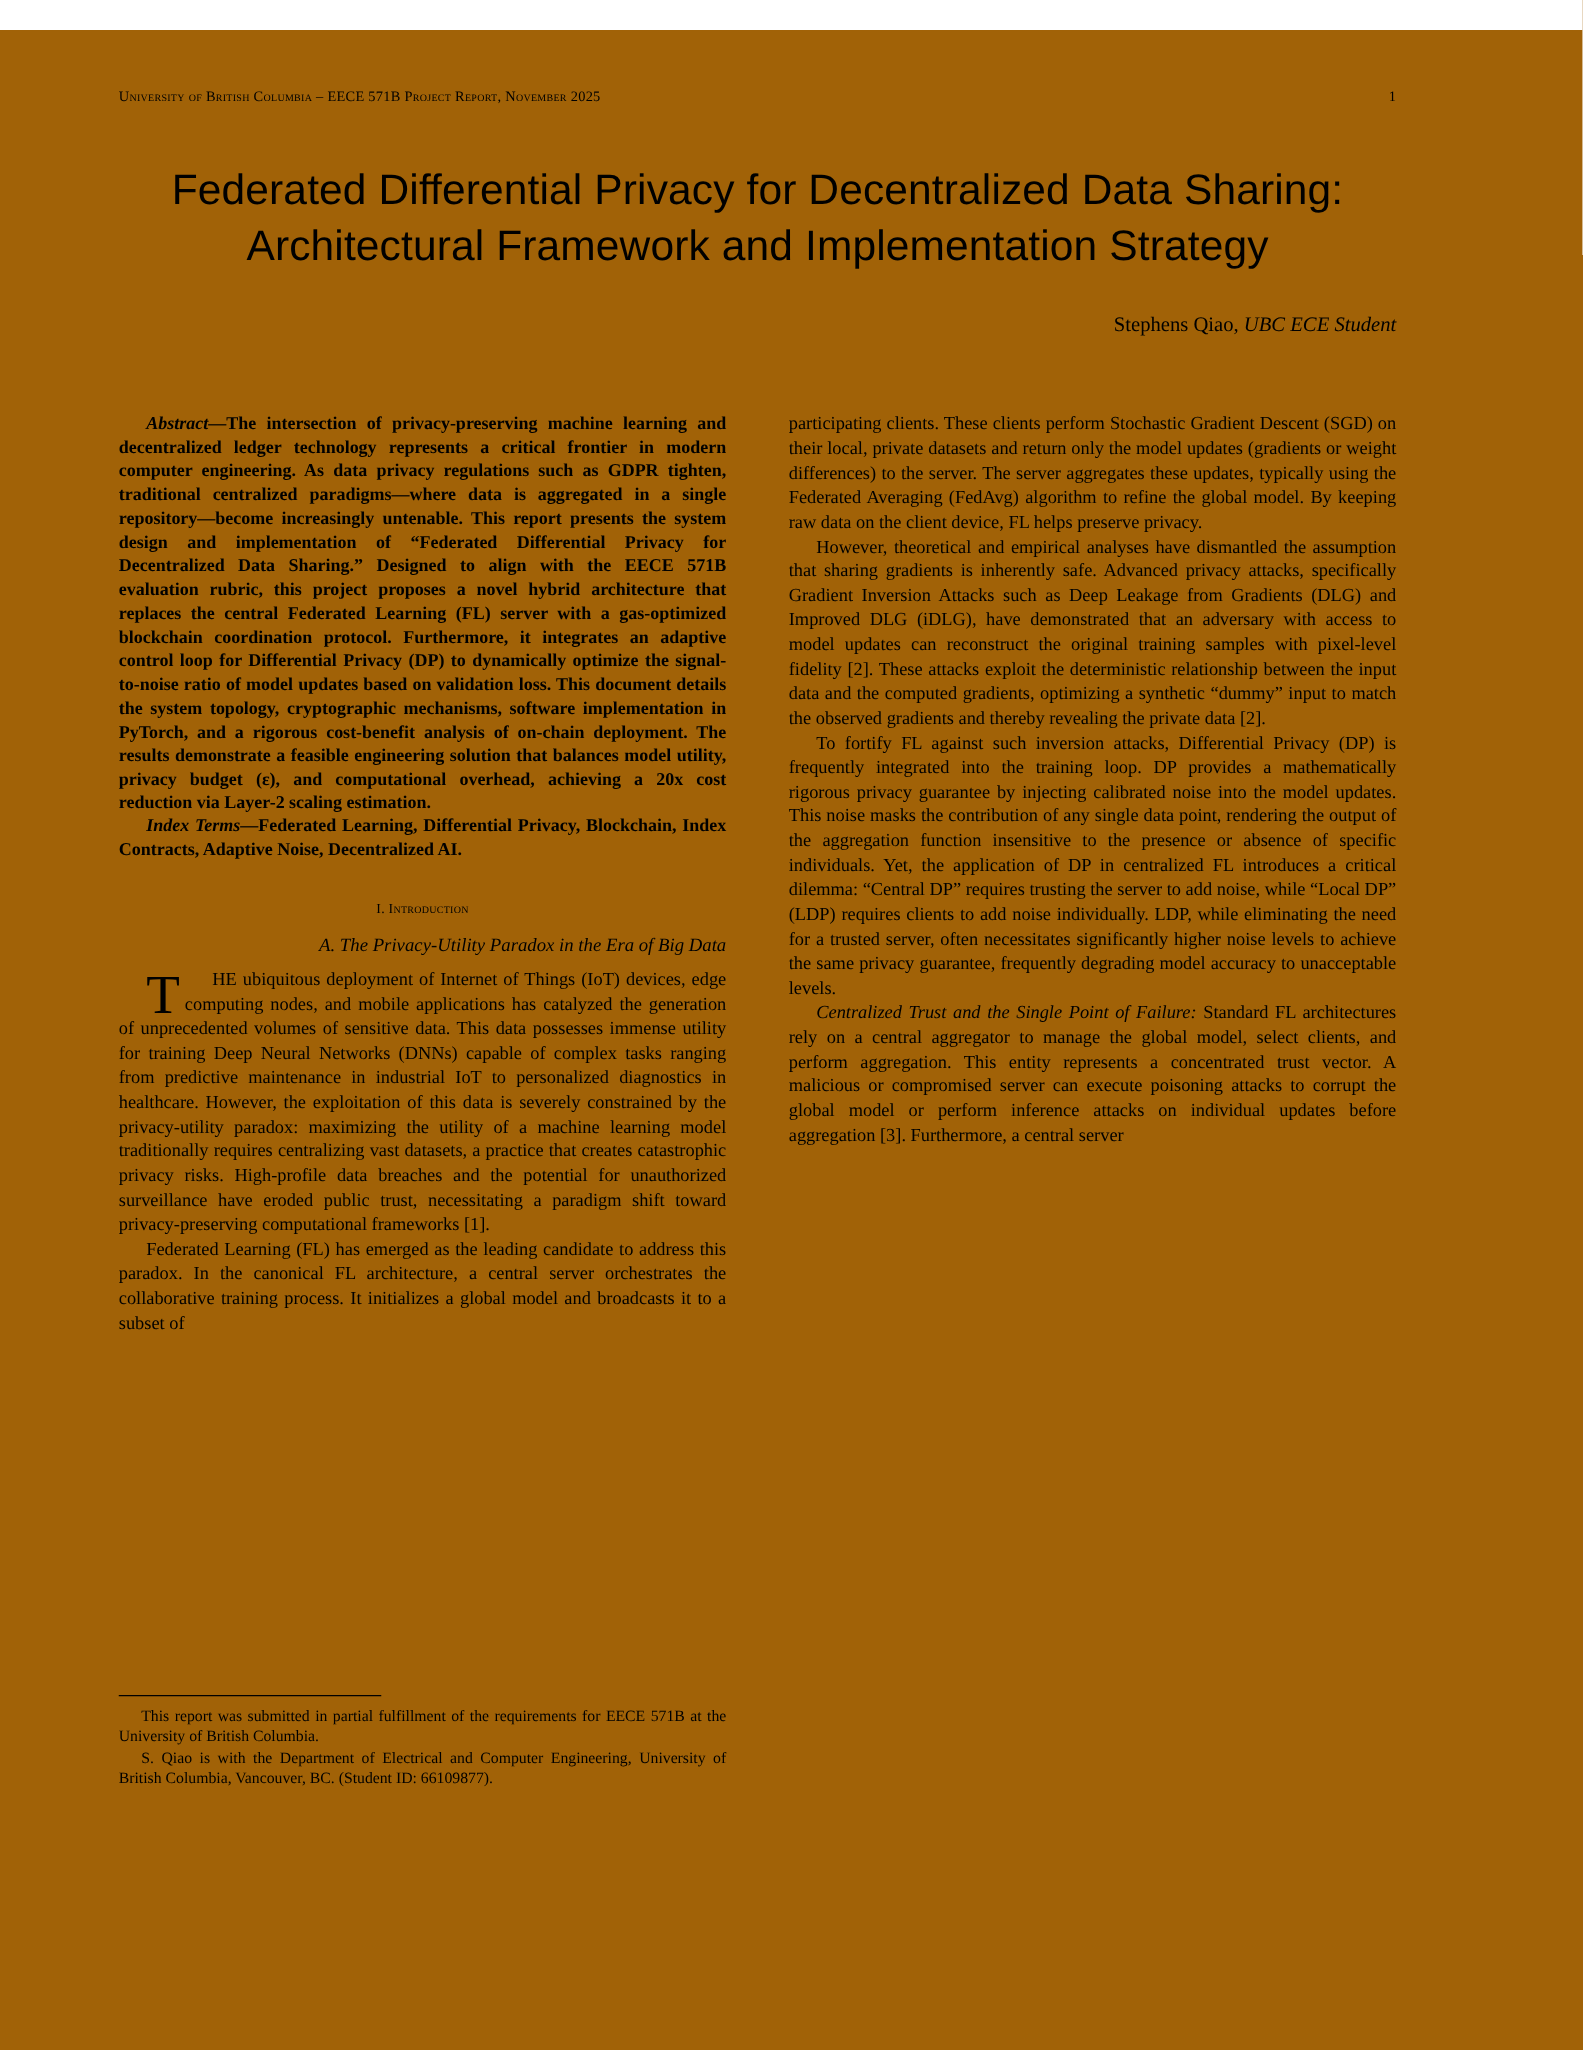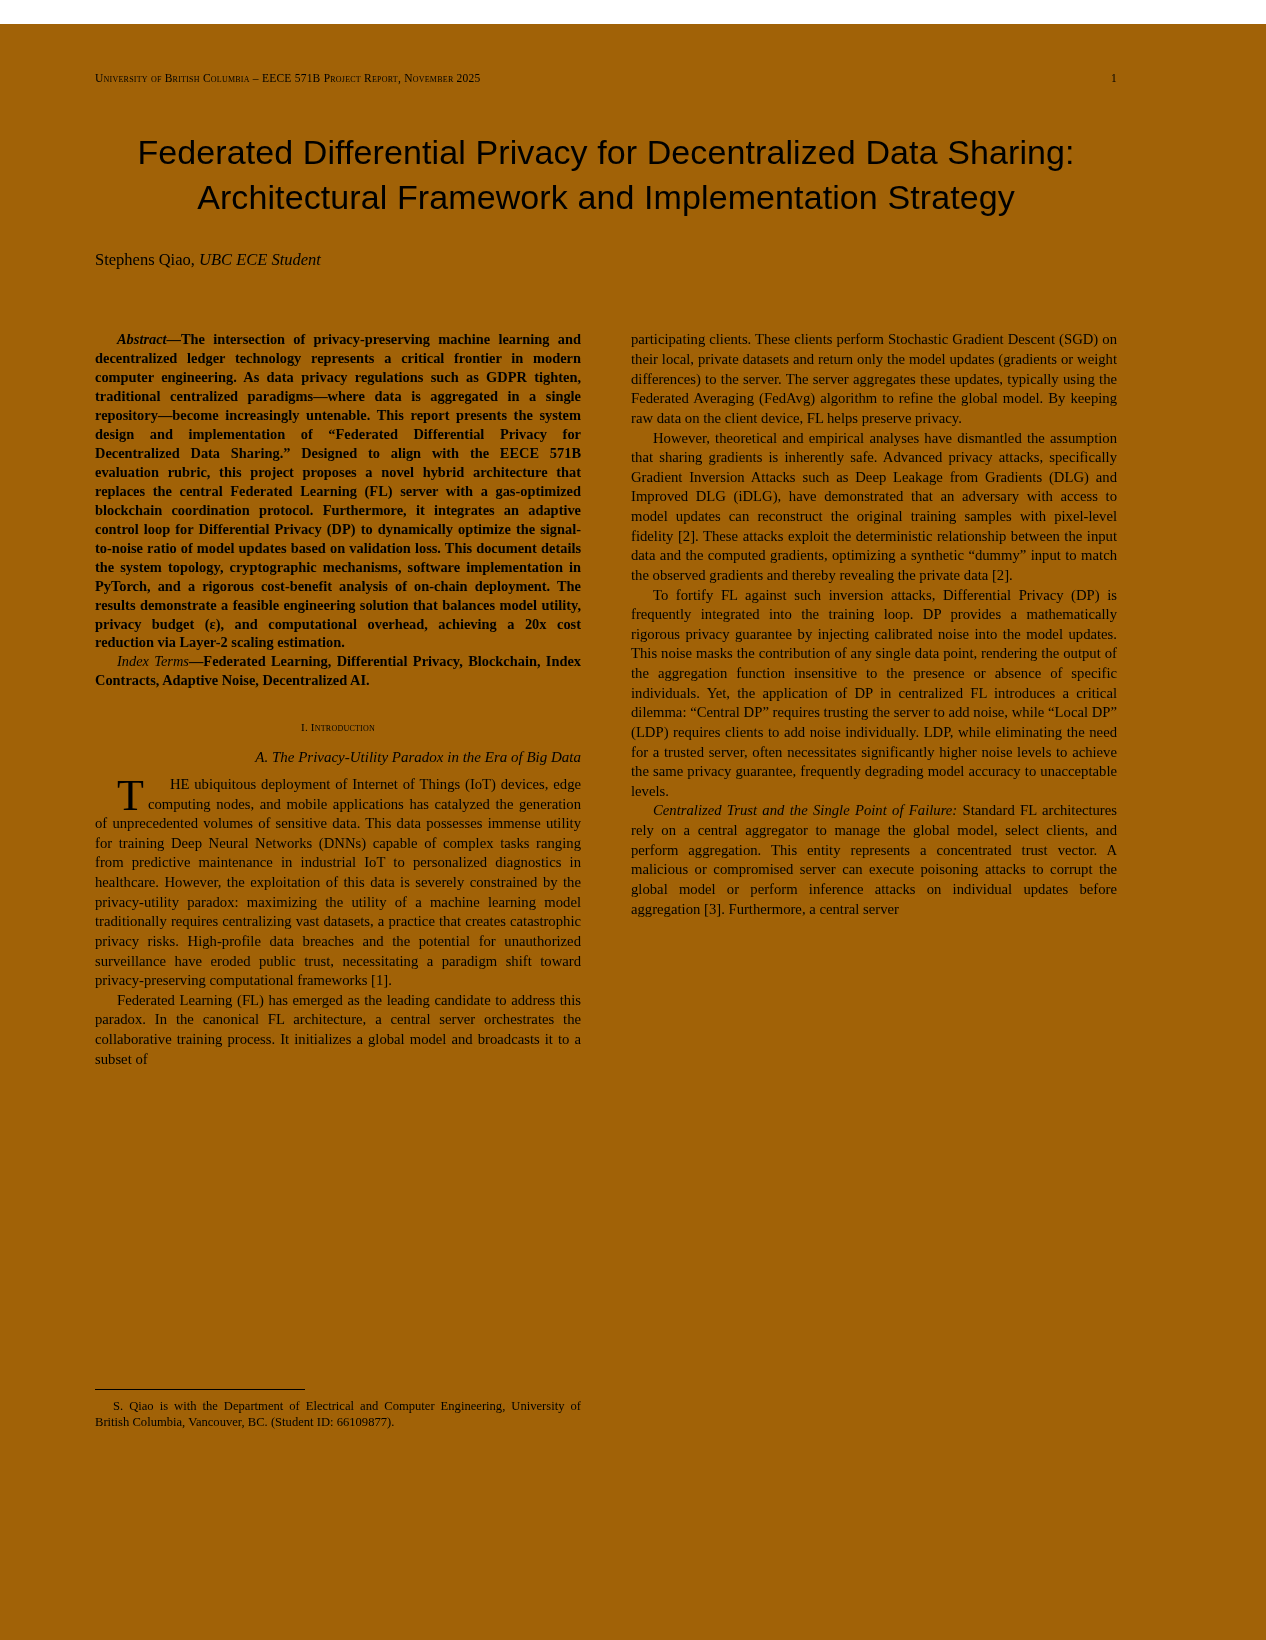--- a/index.html
+++ b/index.html
@@ -52,21 +52,21 @@
     line-height: 1.33;
     font-weight: normal;
     letter-spacing: 0.1px;
     margin: 0 auto;
     width: 940px;
     font-family: Liberation Sans, sans-serif;
   }
   .authors {
     margin-top: 30px;
     font-size: 16.5px;
-    text-align: left;
+    text-align: right;
   }
   .authors .affil {
     font-style: italic;
   }
 
   .columns {
     margin-top: 60px;
     display: flex;
     gap: 50px;
     width: 1022px;
@@ -98,21 +98,21 @@
   .indexterms {
     font-weight: bold;
     text-align: justify;
     text-indent: 22px;
     margin-top: 14px;
     font-size: 14.4px;
     line-height: 1.315;
   }
   .indexterms .lead {
     font-style: italic;
-    font-weight: normal;
+    font-weight: bold;
   }
 
   .sec-head {
     text-align: center;
     font-variant: small-caps;
     font-size: 11px;
     margin: 30px 0 12px 0;
     letter-spacing: 0.02em;
   }
   .subsec-head {
@@ -188,20 +188,21 @@
             <div class="subsec-head">A.  The Privacy-Utility Paradox in the Era of Big Data</div>
 
             <p class="dropcap-para"><span class="dropcap">T</span><span>HE ubiquitous deployment of Internet of Things (IoT) devices, edge computing nodes, and mobile applications has catalyzed the generation of unprecedented volumes of sensitive data. This data possesses immense utility for training Deep Neural Networks (DNNs) capable of complex tasks ranging from predictive maintenance in industrial IoT to personalized diagnostics in healthcare. However, the exploitation of this data is severely constrained by the privacy-utility paradox: maximizing the utility of a machine learning model traditionally requires centralizing vast datasets, a practice that creates catastrophic privacy risks. High-profile data breaches and the potential for unauthorized surveillance have eroded public trust, necessitating a paradigm shift toward privacy-preserving computational frameworks [1].</span></p>
 
             <p class="spacer-para">Federated Learning (FL) has emerged as the leading candidate to address this paradox. In the canonical FL architecture, a central server orchestrates the collaborative training process. It initializes a global model and broadcasts it to a subset of</p>
           </div>
 
           <div class="fn-wrap">
             <hr class="footnote-rule">
             <div class="footnotes">
+              <p>This report was submitted in partial fulfillment of the requirements for EECE 571B at the University of British Columbia.</p>
               <p>S. Qiao is with the Department of Electrical and Computer Engineering, University of British Columbia, Vancouver, BC. (Student ID: 66109877).</p>
             </div>
           </div>
         </div>
       </div>
 
       <div class="col">
         <p class="noindent">participating clients. These clients perform Stochastic Gradient Descent (SGD) on their local, private datasets and return only the model updates (gradients or weight differences) to the server. The server aggregates these updates, typically using the Federated Averaging (FedAvg) algorithm to refine the global model. By keeping raw data on the client device, FL helps preserve privacy.</p>
         <p>However, theoretical and empirical analyses have dismantled the assumption that sharing gradients is inherently safe. Advanced privacy attacks, specifically Gradient Inversion Attacks such as Deep Leakage from Gradients (DLG) and Improved DLG (iDLG), have demonstrated that an adversary with access to model updates can reconstruct the original training samples with pixel-level fidelity [2]. These attacks exploit the deterministic relationship between the input data and the computed gradients, optimizing a synthetic “dummy” input to match the observed gradients and thereby revealing the private data [2].</p>
         <p>To fortify FL against such inversion attacks, Differential Privacy (DP) is frequently integrated into the training loop. DP provides a mathematically rigorous privacy guarantee by injecting calibrated noise into the model updates. This noise masks the contribution of any single data point, rendering the output of the aggregation function insensitive to the presence or absence of specific individuals. Yet, the application of DP in centralized FL introduces a critical dilemma: “Central DP” requires trusting the server to add noise, while “Local DP” (LDP) requires clients to add noise individually. LDP, while eliminating the need for a trusted server, often necessitates significantly higher noise levels to achieve the same privacy guarantee, frequently degrading model accuracy to unacceptable levels.</p>

